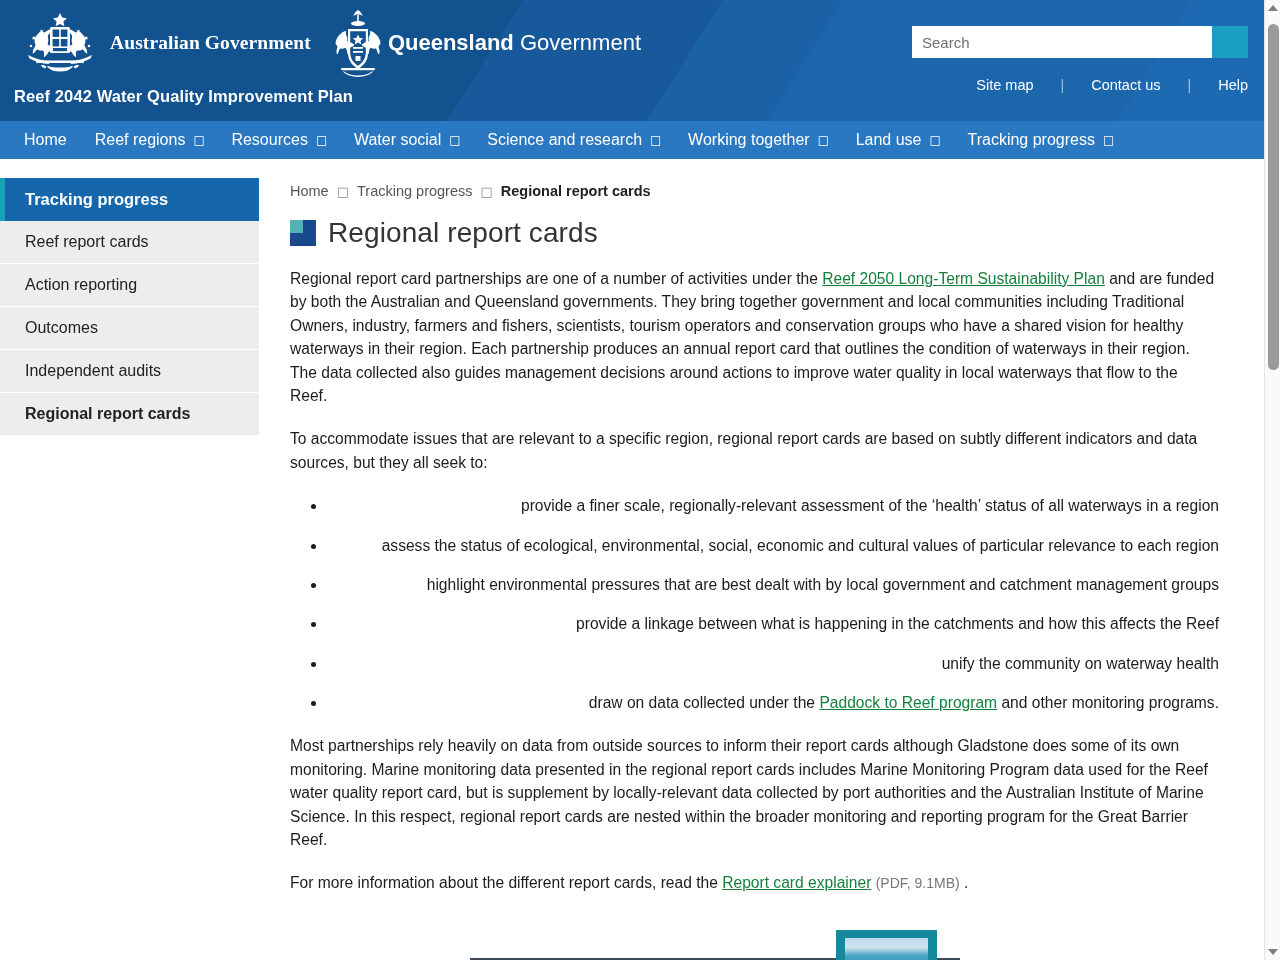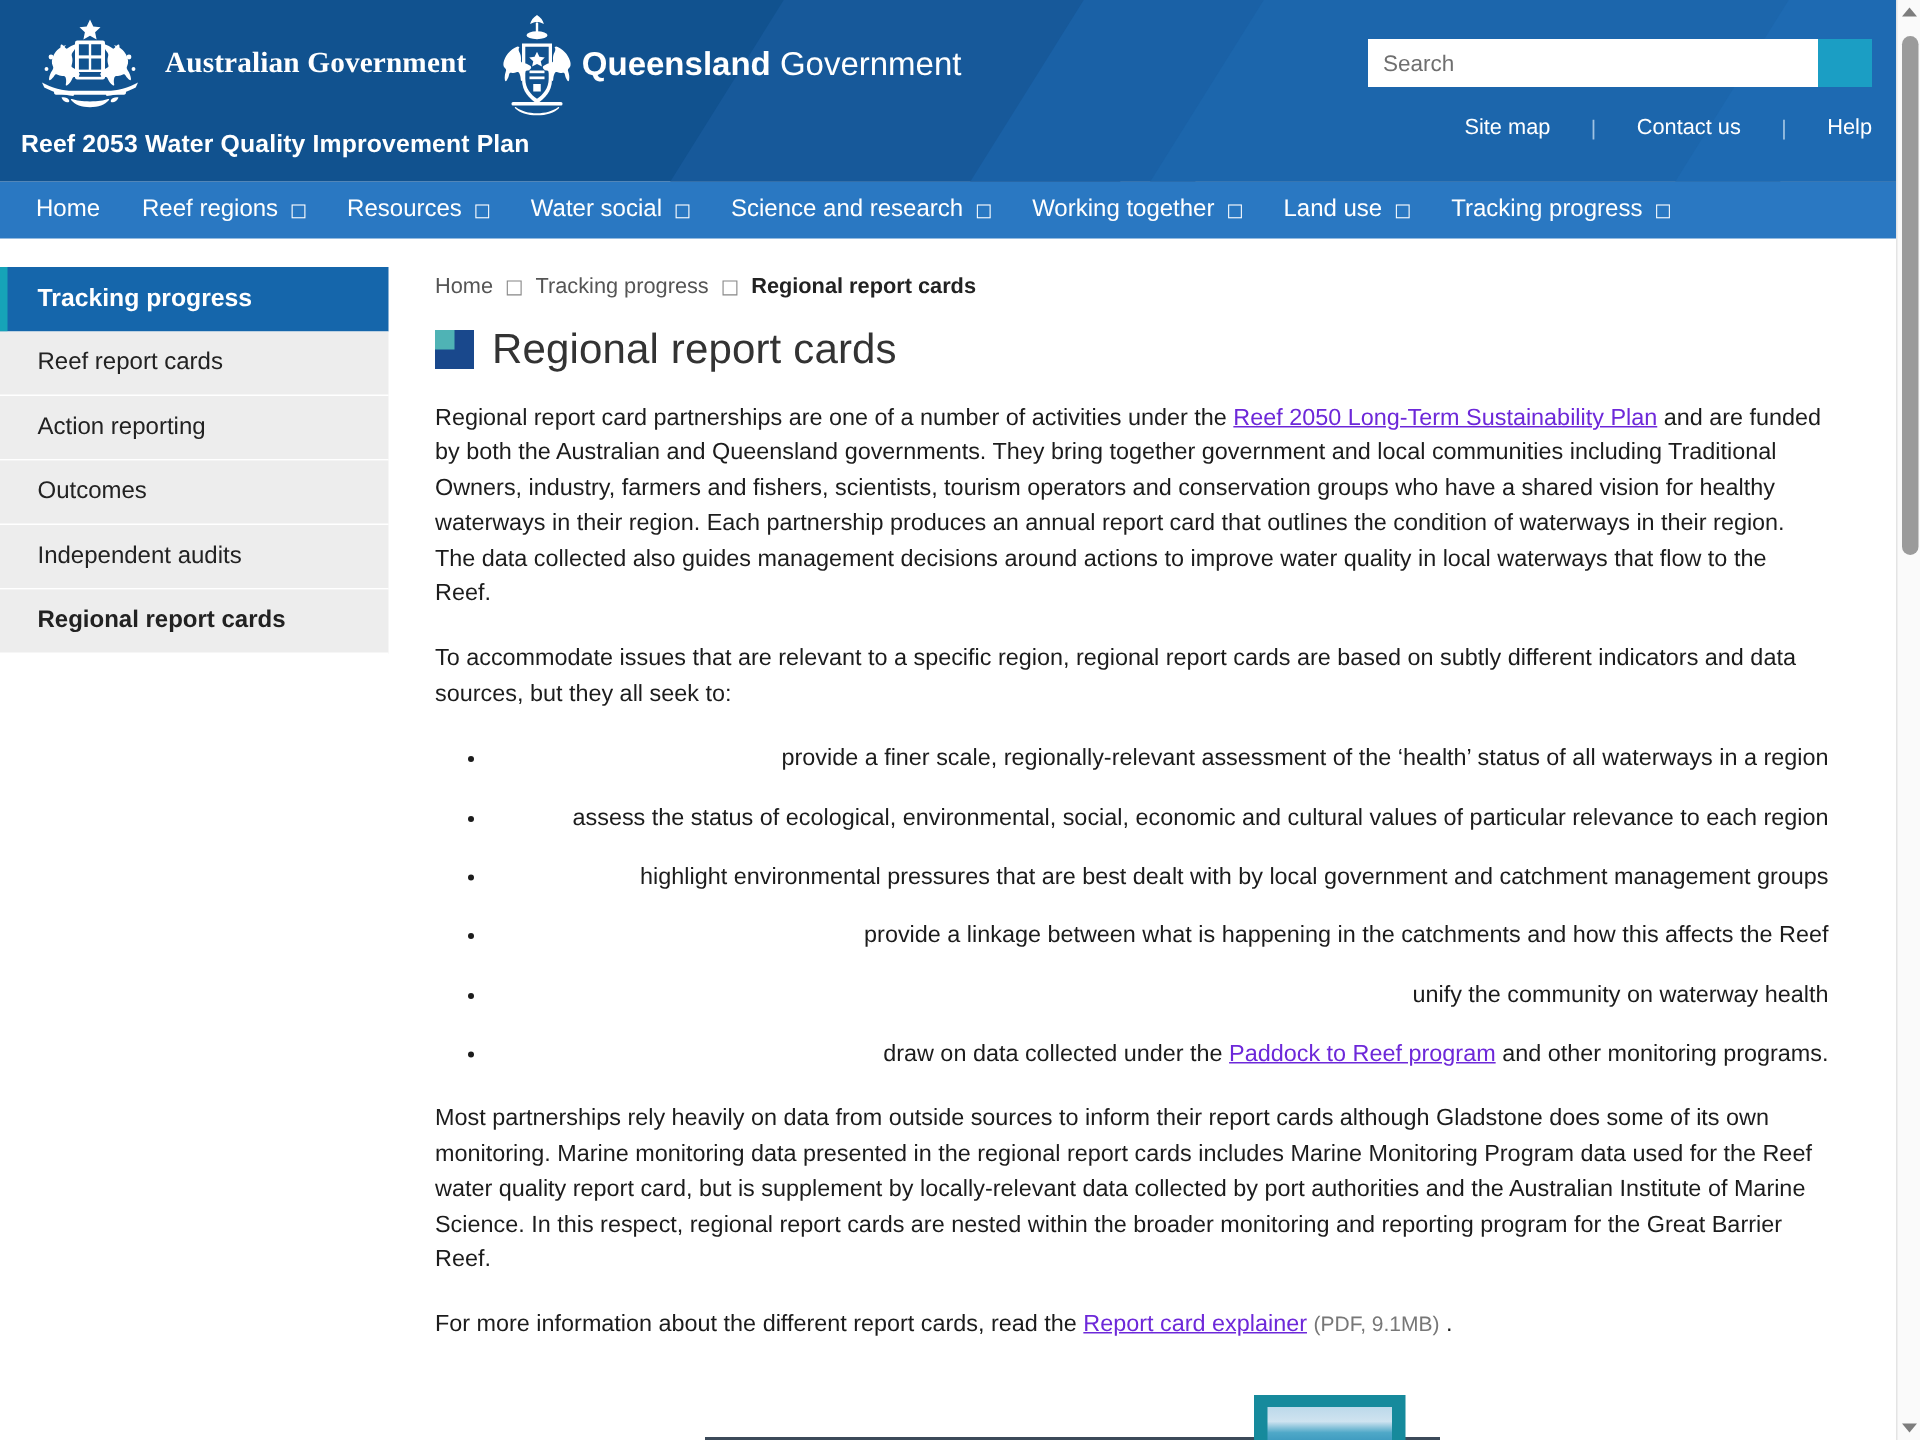--- a/index.html
+++ b/index.html
@@ -226,21 +226,21 @@
     letter-spacing: 0.1px;
   }
 
   .main p {
     margin: 0 0 20px 0;
     font-size: 15.6px;
     line-height: 1.5;
     color: #1c1c1c;
   }
   .main a.inline-link {
-    color: #6d28d9;
+    color: #15803d;
     text-decoration: underline;
   }
   .pdf-meta { color: #777777; font-size: 14px; }
 
   ul.seek-list {
     margin: 0 0 20px 0;
     padding-left: 37px;
     list-style: disc;
     text-align: right;
   }
@@ -388,21 +388,21 @@
               <path d="M11 63.5c3.5 2.6 8.4 4 14 4s10.5-1.4 14-4c.7-.5 1-.1.6.6-2.8 3-8.3 4.8-14.6 4.8S13.2 67.1 10.4 64.1c-.4-.7-.1-1.1.6-.6z"></path>
             </g>
           </svg>
         </span>
         <span class="gov-name-qld">
           <b>Queensland</b><span class="light">&nbsp;</span><span class="light">Government</span>
         </span>
       </div>
     </div>
 
-    <div class="plan-title">Reef 2053 Water Quality Improvement Plan</div>
+    <div class="plan-title">Reef 2042 Water Quality Improvement Plan</div>
 
     <div class="search-wrap">
       <input class="search-input" type="text" placeholder="Search" style="">
       <button class="search-btn">
         <span></span>
       </button>
     </div>
 
     <div class="utility-links">
       <a>Site map</a>

